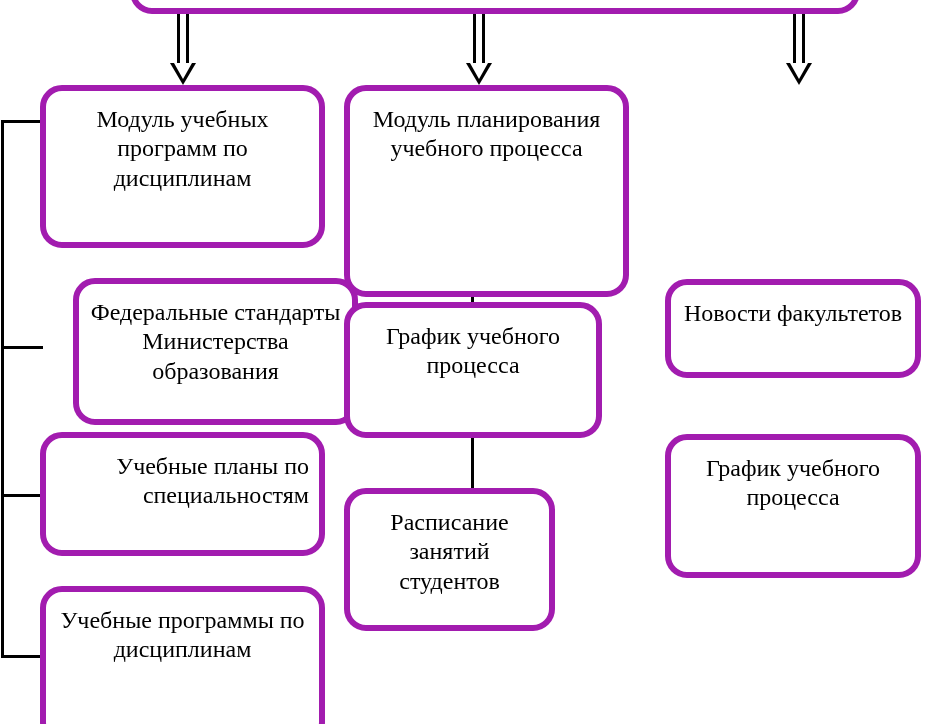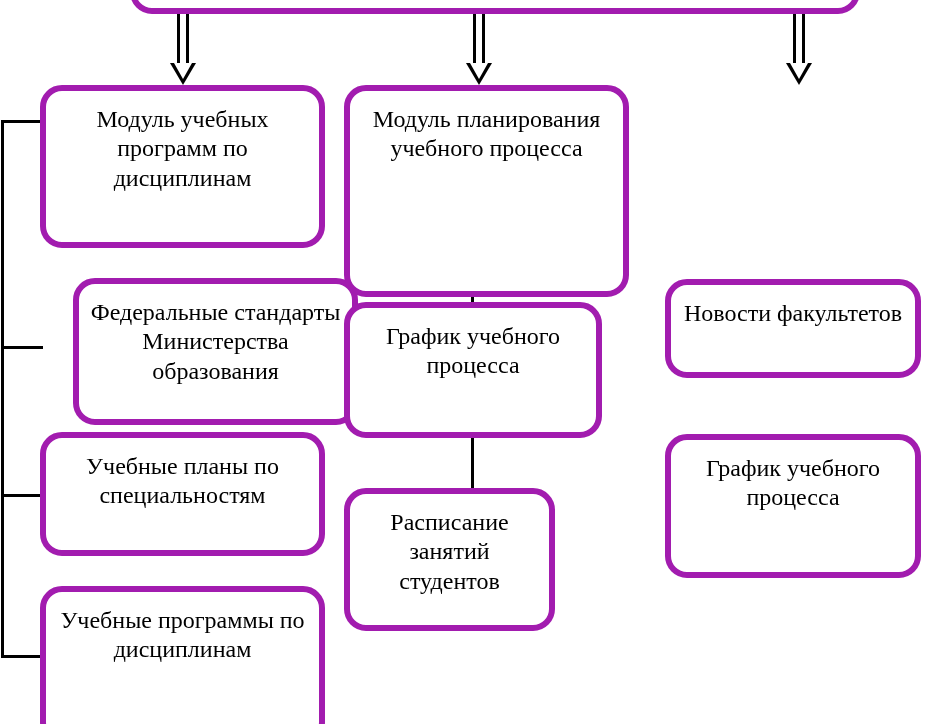--- a/index.html
+++ b/index.html
@@ -107,21 +107,21 @@
   <div class="ln v" style="left:471px;top:437px;height:52px;"></div>
 
   <div class="node" style="left:40px;top:85px;width:285px;height:163px;">
     <span class="txt">Модуль учебных программ по дисциплинам</span>
   </div>
 
   <div class="node" style="left:40px;top:278px;width:285px;height:147px;margin-left:33px;">
     <span class="txt">Федеральные стандарты Министерства образования</span>
   </div>
 
-  <div class="node" style="left:40px;top:432px;width:285px;height:124px;">
+  <div class="node" style="left:40px;top:432px;width:285px;height:124px;text-align:right;">
     <span class="txt">Учебные планы по специальностям</span>
   </div>
 
   <div class="node" style="left:40px;top:586px;width:285px;height:158px;">
     <span class="txt">Учебные программы по дисциплинам</span>
   </div>
 
   <div class="node" style="left:344px;top:85px;width:285px;height:212px;">
     <span class="txt">Модуль планирования учебного процесса</span>
   </div>

